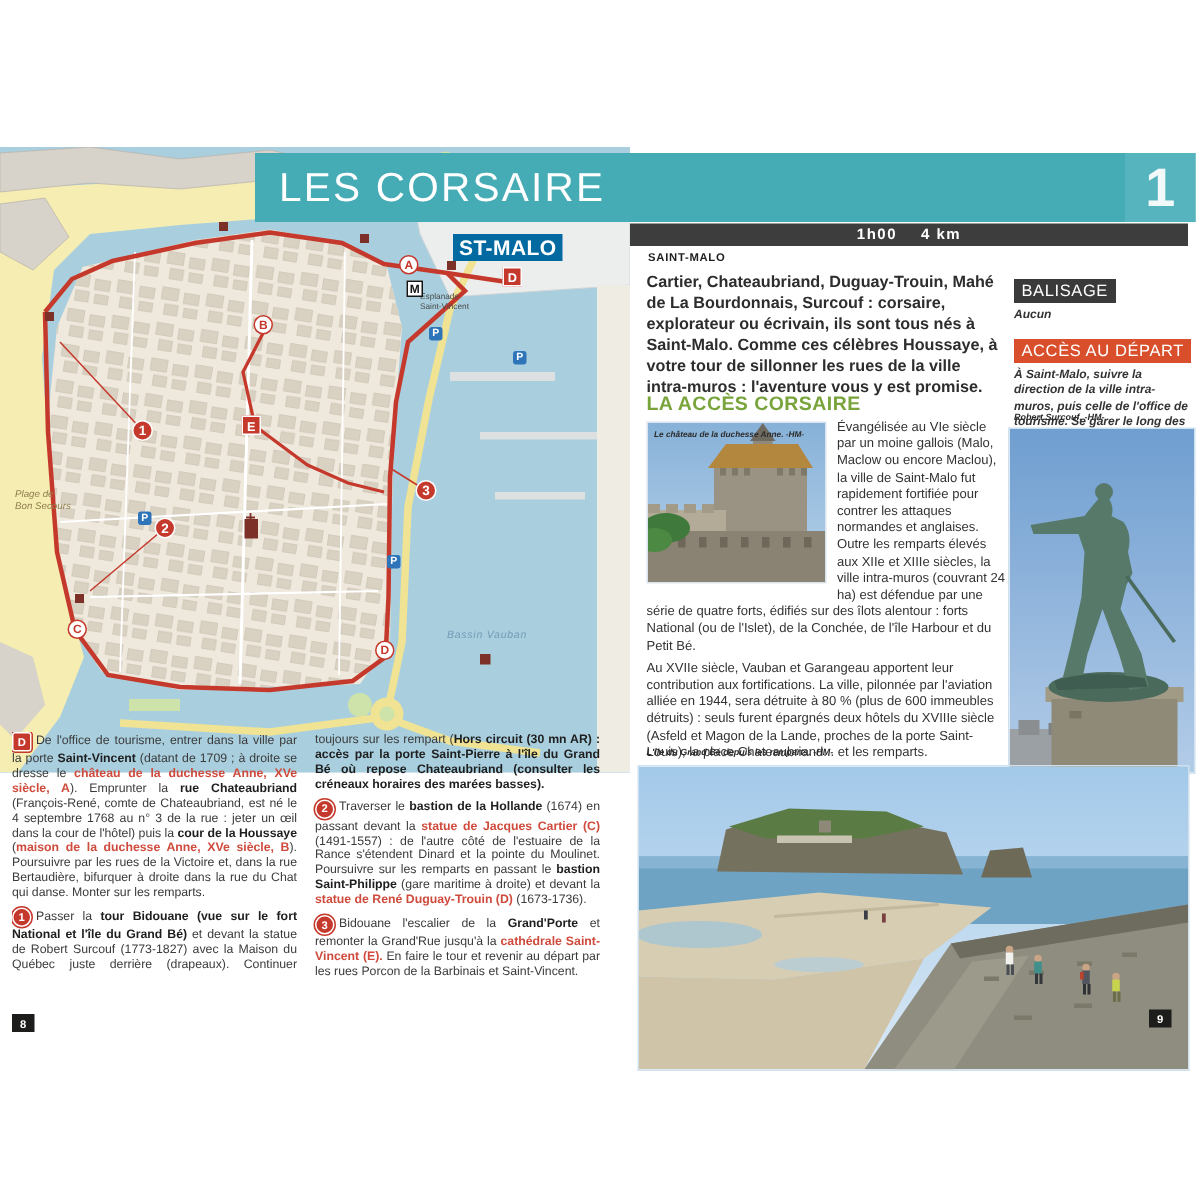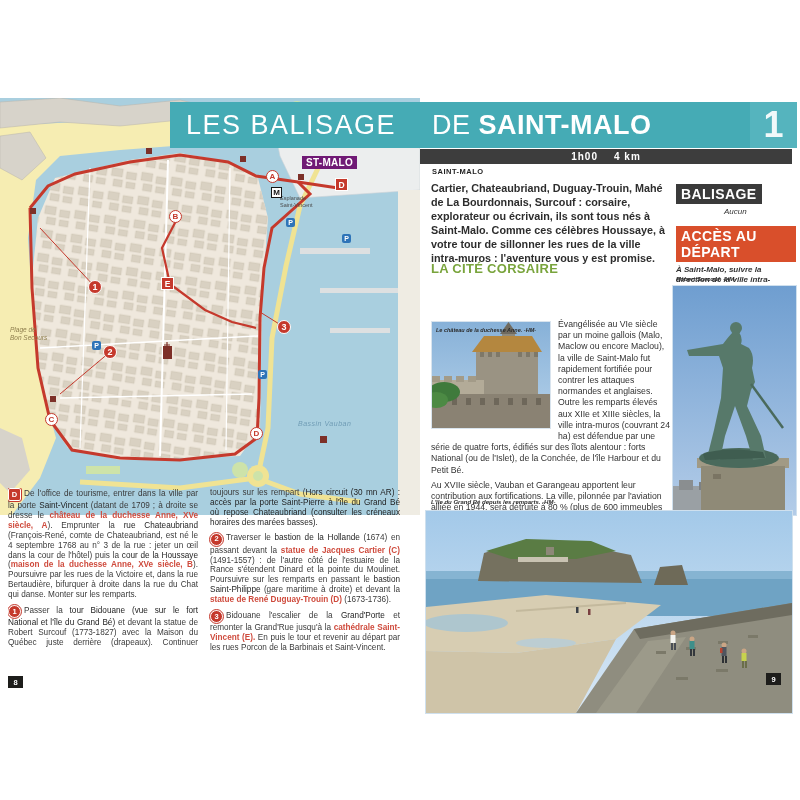--- a/index.html
+++ b/index.html
@@ -11,55 +11,55 @@
   #title-light{color:#fff;font-size:27px;font-weight:400;letter-spacing:1.5px;margin-left:16px;white-space:nowrap;}
   #title-main{position:absolute;left:262px;color:#fff;font-size:27px;letter-spacing:.5px;white-space:nowrap;font-weight:400;}
   #title-main b{font-weight:700;}
   #walk-number-tile{position:absolute;right:0;top:0;width:47px;height:46px;background:#55b4be;display:flex;align-items:center;justify-content:center;color:rgba(255,255,255,.92);font-size:36px;font-weight:700;}
   #info-bar{left:420px;top:149px;width:372px;height:15px;background:#3d3d3d;display:flex;align-items:center;justify-content:center;gap:16px;color:#fff;font-size:10px;font-weight:700;letter-spacing:1px;z-index:6;}
   #region-label{left:432px;top:167px;font-size:7.5px;font-weight:700;color:#1f1f1f;letter-spacing:.5px;}
 
   
   #intro{left:431px;top:181px;width:239px;font-size:10.8px;line-height:14px;font-weight:700;color:#2d2d2d;}
   #section-heading{left:431px;top:261px;font-size:13px;font-weight:700;color:#79a43c;letter-spacing:.3px;}
-  #section-body{left:431px;top:279px;width:239px;font-size:8.7px;line-height:11.2px;color:#333;margin-top:40px;}
+  #section-body{left:431px;top:279px;width:239px;font-size:8.7px;line-height:11.2px;color:#333;}
   #castle-photo{float:left;width:118px;height:106px;margin:2px 7px 3px 0;position:relative;border:1px solid #d9e4ee;}
   #castle-caption{position:absolute;left:4px;top:3px;font-size:5.5px;font-style:italic;font-weight:700;color:#2b2b2b;z-index:2;}
   #section-body p{margin:0 0 4px 0;}
   #bottom-caption{left:431px;top:499px;font-size:6px;font-style:italic;font-weight:700;color:#2b2b2b;}
 
   
   #sidebar{left:676px;top:184px;width:120px;}
-  .badge{display:inline-block;color:#fff;font-size:14px;font-weight:700;padding:2px 5px;letter-spacing:.4px;}
+  .badge{display:inline-block;color:#fff;font-size:11px;font-weight:400;padding:2px 5px;letter-spacing:.4px;}
   .badge.black{background:#3a3a3a;}
   .badge.red{background:#d94f2b;}
   .side-italic{font-size:8px;line-height:10.5px;font-style:italic;color:#333;margin:3px 0 8px 0;font-weight:700;}
-  .side-italic.plain{font-weight:400;margin-left:48px;}
+  .side-italic.plain{font-weight:700;}
   #statue-caption{left:676px;top:276px;font-size:6px;font-style:italic;font-weight:700;color:#2b2b2b;}
   #statue-photo{left:672px;top:285px;width:123px;height:229px;border:1px solid #cfe0ee;overflow:hidden;}
 
   
   #map{left:0;top:98px;width:420px;height:417px;overflow:hidden;background:#a9cfdf;}
   #map svg{position:absolute;left:0;top:0;}
   .mk{position:absolute;display:flex;align-items:center;justify-content:center;font-weight:700;box-sizing:border-box;z-index:4;}
   .mk.cnum{width:14px;height:14px;border-radius:50%;background:#c5392c;color:#fff;font-size:9px;border:1px solid #fff;}
   .mk.clet{width:13px;height:13px;border-radius:50%;background:#fff;color:#c5392c;border:1.5px solid #c5392c;font-size:8px;}
   .mk.sqlet{width:13px;height:13px;background:#c5392c;color:#fff;border:1px solid #fff;font-size:8.5px;}
   .mk.msq{width:11px;height:11px;background:#fff;color:#141414;border:1.5px solid #141414;font-size:8px;}
   .pk{position:absolute;width:9px;height:9px;background:#2e74b8;border-radius:2px;color:#fff;font-size:7px;font-weight:700;display:flex;align-items:center;justify-content:center;z-index:3;}
-  #town-badge{position:absolute;left:302px;top:58px;background:#701a75;color:#fff;font-size:10px;font-weight:700;padding:1px 4px;z-index:4;letter-spacing:.3px;}
+  #town-badge{position:absolute;left:302px;top:58px;background:#0369a1;color:#fff;font-size:14px;font-weight:700;padding:1px 4px;z-index:4;letter-spacing:.3px;}
   .maplabel{position:absolute;z-index:3;}
   #beach-label{left:10px;top:228px;font-size:6.5px;font-style:italic;color:#8f7f4e;line-height:8px;}
   #esplanade-label{left:280px;top:97px;font-size:5.5px;color:#4a4a4a;line-height:6.5px;}
   #bassin-label{left:298px;top:322px;font-size:7px;font-style:italic;color:#6f9cb5;letter-spacing:.5px;}
 
   
   #itinerary{left:8px;top:488px;width:392px;height:196px;column-count:2;column-gap:12px;font-size:8.2px;line-height:9.9px;color:#3a3a3a;overflow:hidden;}
   #itinerary p{margin:0 0 5px 0;text-align:justify;}
-  #itinerary .b, #section-body .b{font-weight:400;color:#1e1e1e;margin-top:27px;}
+  #itinerary .b, #section-body .b{font-weight:700;color:#1e1e1e;margin-top:27px;}
   #itinerary .r{color:#cf4b3d;font-weight:700;}
   .stepmk{display:inline-flex;width:11px;height:11px;border-radius:50%;background:#c5392c;color:#fff;font-size:7.5px;font-weight:700;align-items:center;justify-content:center;vertical-align:-1px;margin-right:3px;border:1px solid #fff;outline:.5px solid #c5392c;}
   .stepmk.sq{border-radius:2px;}
 
   .pagebadge{position:absolute;background:#1d1d1b;color:#fff;font-size:7.5px;font-weight:700;width:15px;height:12px;display:flex;align-items:center;justify-content:center;z-index:8;}
   #page-left{left:8px;top:676px;}
   #page-right{left:766px;top:673px;}
 
   #bottom-photo{left:425px;top:510px;width:366px;height:202px;border:1px solid #cfe0ee;overflow:hidden;}
 </style>
@@ -155,32 +155,31 @@
   <div class="mk clet" style="left:169px;top:112px;">B</div>
   <div class="mk sqlet" style="left:161px;top:179px;">E</div>
   <div class="mk cnum" style="left:88px;top:182px;">1</div>
   <div class="mk cnum" style="left:103px;top:247px;">2</div>
   <div class="mk cnum" style="left:277px;top:222px;">3</div>
   <div class="mk clet" style="left:45px;top:315px;">C</div>
   <div class="mk clet" style="left:250px;top:329px;">D</div>
 </div>
 
 <div id="title-band" class="abs">
-  <span id="title-light">LES BALISAGE</span>
-  <span id="title-main"><span>DE </span><b>SAINT-MALO</b></span>
+  <span id="title-light">LES CORSAIRE</span>
   <div id="walk-number-tile">1</div>
 </div>
 <div id="info-bar" class="abs">
   <span>1h00</span>
   <span>4 km</span>
 </div>
 <div id="region-label" class="abs">SAINT-MALO</div>
 
 <div id="intro" class="abs">Cartier, Chateaubriand, Duguay-Trouin, Mahé de La Bourdonnais, Surcouf : corsaire, explorateur ou écrivain, ils sont tous nés à Saint-Malo. Comme ces célèbres Houssaye, à votre tour de sillonner les rues de la ville intra-muros : l'aventure vous y est promise.</div>
-<div id="section-heading" class="abs">LA CITÉ CORSAIRE</div>
+<div id="section-heading" class="abs">LA ACCÈS CORSAIRE</div>
 
 <div id="section-body" class="abs">
   <div id="castle-photo">
     <div id="castle-caption">Le château de la duchesse Anne. -HM-</div>
     <svg width="118" height="106" viewBox="0 0 118 106">
       <defs>
         <linearGradient id="csky" x1="0" y1="0" x2="0" y2="1">
           <stop offset="0" stop-color="#87b1d8"></stop>
             <stop offset="1" stop-color="#b6d2ea"></stop>
         </linearGradient>
@@ -262,21 +261,21 @@
   <p>
     <span class="stepmk sq">D</span><span><span>De l'office de tourisme, entrer dans la ville par la porte </span><span class="b">Saint-Vincent</span><span> (datant de 1709 ; à droite se dresse le </span><span class="r">château de la duchesse Anne, XVe siècle, A</span><span>). Emprunter la </span><span class="b">rue Chateaubriand</span><span> (François-René, comte de Chateaubriand, est né le 4 septembre 1768 au n° 3 de la rue : jeter un œil dans la cour de l'hôtel) puis la </span><span class="b">cour de la Houssaye</span><span> (</span><span class="r">maison de la duchesse Anne, XVe siècle, B</span><span>). Poursuivre par les rues de la Victoire et, dans la rue Bertaudière, bifurquer à droite dans la rue du Chat qui danse. Monter sur les remparts.</span></span>
   </p>
   <p>
     <span class="stepmk">1</span><span><span>Passer la </span><span class="b">tour Bidouane (vue sur le fort National et l'île du Grand Bé)</span><span> et devant la statue de Robert Surcouf (1773-1827) avec la Maison du Québec juste derrière (drapeaux). Continuer toujours sur les rempart (</span><span class="b">Hors circuit (30 mn AR) : accès par la porte Saint-Pierre à l'île du Grand Bé où repose Chateaubriand (consulter les créneaux horaires des marées basses).</span></span>
   </p>
   <p>
     <span class="stepmk">2</span><span><span>Traverser le </span><span class="b">bastion de la Hollande</span><span> (1674) en passant devant la </span><span class="r">statue de Jacques Cartier (C)</span><span> (1491-1557) : de l'autre côté de l'estuaire de la Rance s'étendent Dinard et la pointe du Moulinet. Poursuivre sur les remparts en passant le </span><span class="b">bastion Saint-Philippe</span><span> (gare maritime à droite) et devant la </span><span class="r">statue de René Duguay-Trouin (D)</span><span> (1673-1736).</span></span>
   </p>
   <p>
-    <span class="stepmk">3</span><span><span>Bidouane l'escalier de la </span><span class="b">Grand'Porte</span><span> et remonter la Grand'Rue jusqu'à la </span><span class="r">cathédrale Saint-Vincent (E).</span><span> En puis le tour et revenir au départ par les rues Porcon de la Barbinais et Saint-Vincent.</span></span>
+    <span class="stepmk">3</span><span><span>Bidouane l'escalier de la </span><span class="b">Grand'Porte</span><span> et remonter la Grand'Rue jusqu'à la </span><span class="r">cathédrale Saint-Vincent (E).</span><span> En faire le tour et revenir au départ par les rues Porcon de la Barbinais et Saint-Vincent.</span></span>
   </p>
 </div>
 
 <div id="bottom-photo" class="abs">
   <svg width="366" height="202" viewBox="0 0 366 202">
     <defs>
       <linearGradient id="bsky" x1="0" y1="0" x2="0" y2="1">
         <stop offset="0" stop-color="#a3c9e9"></stop>
           <stop offset="1" stop-color="#d9e8f5"></stop>
       </linearGradient>

